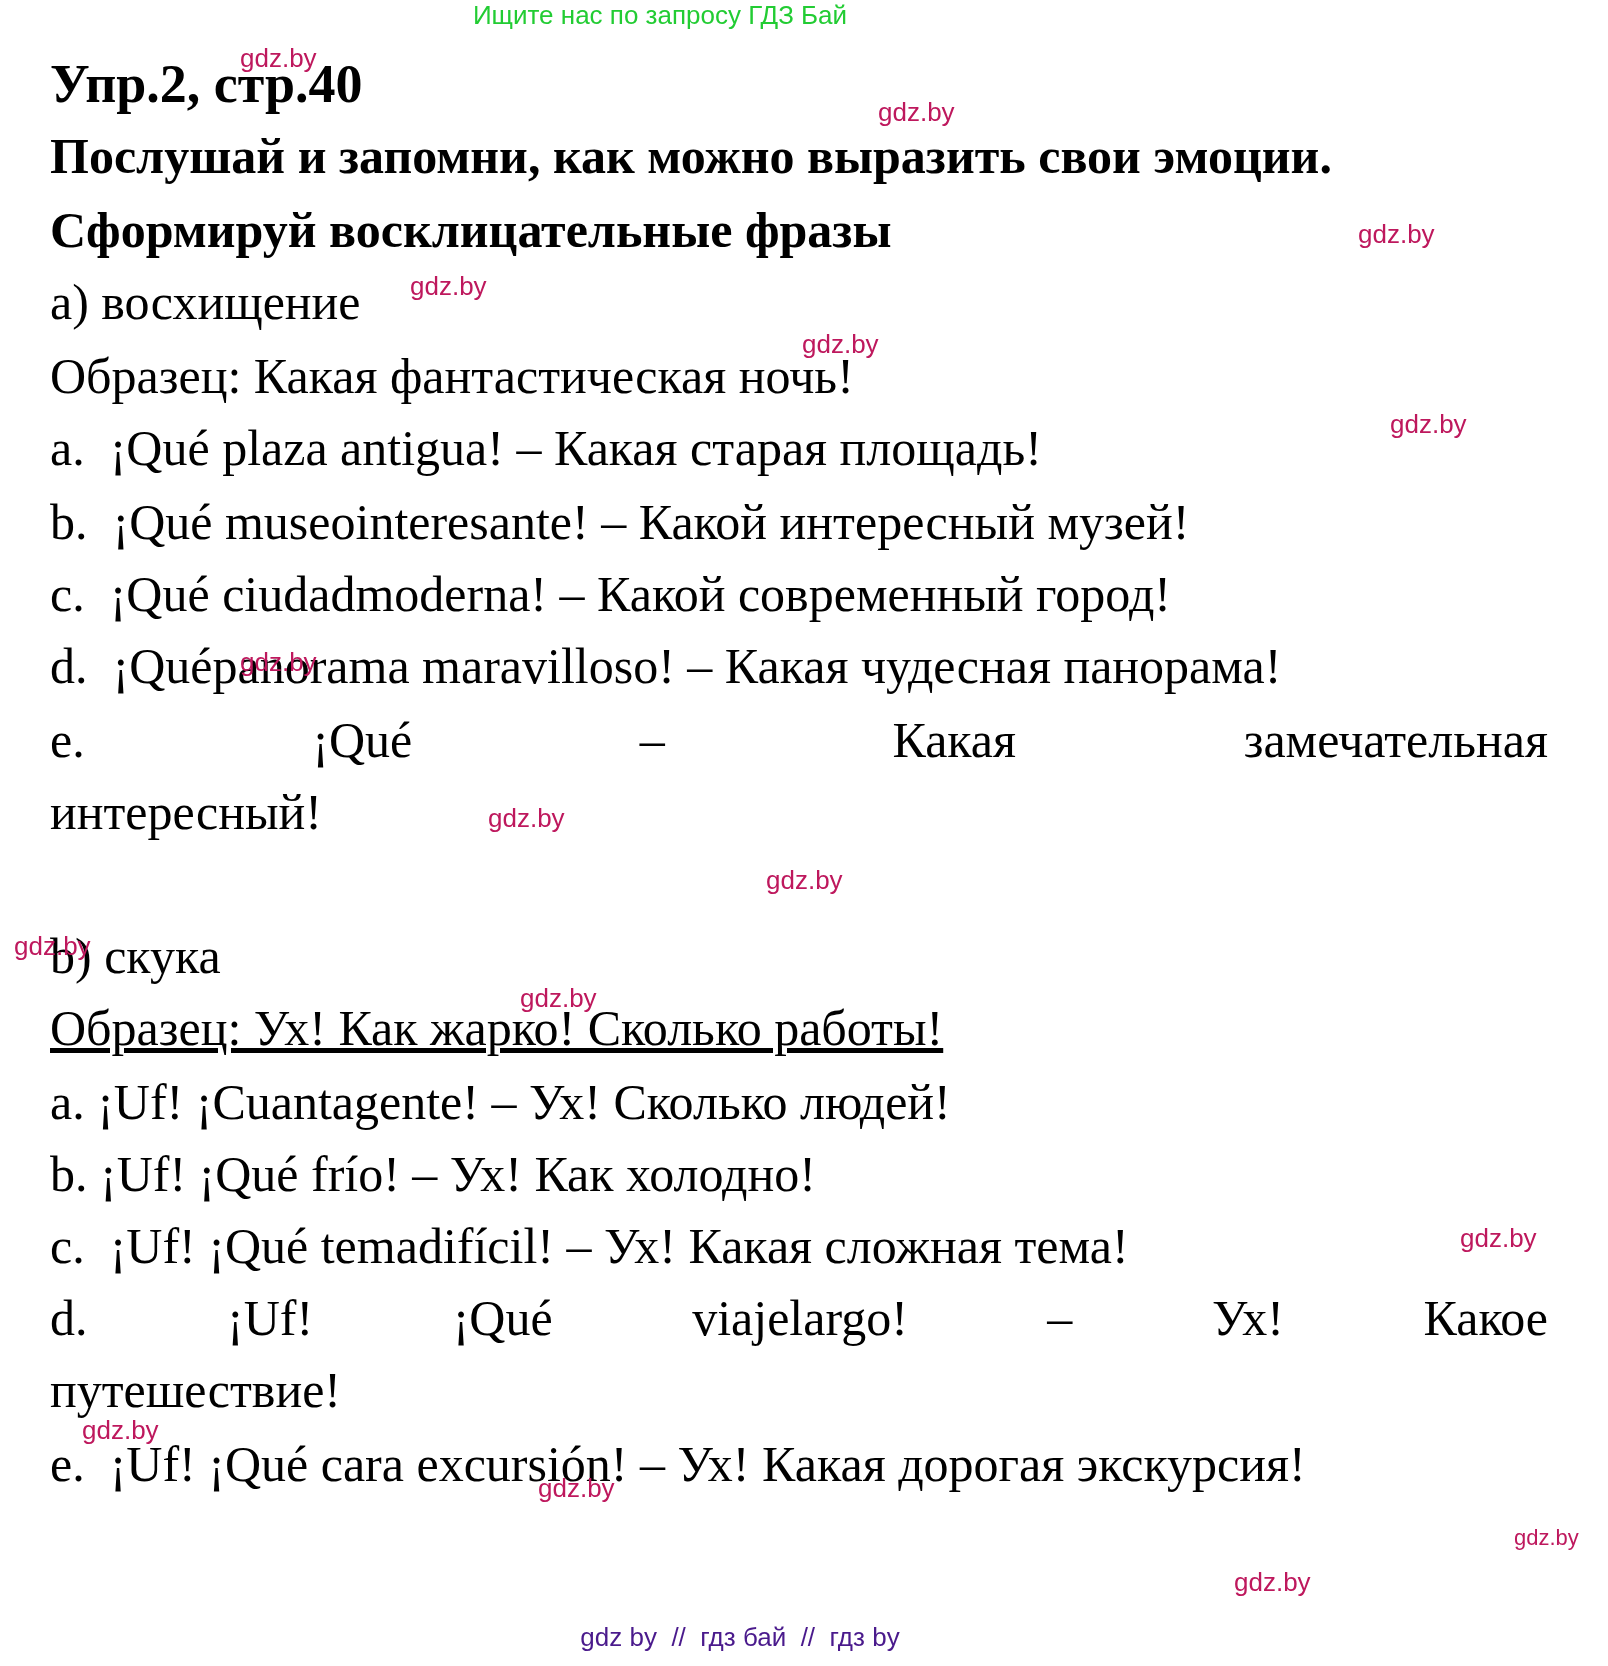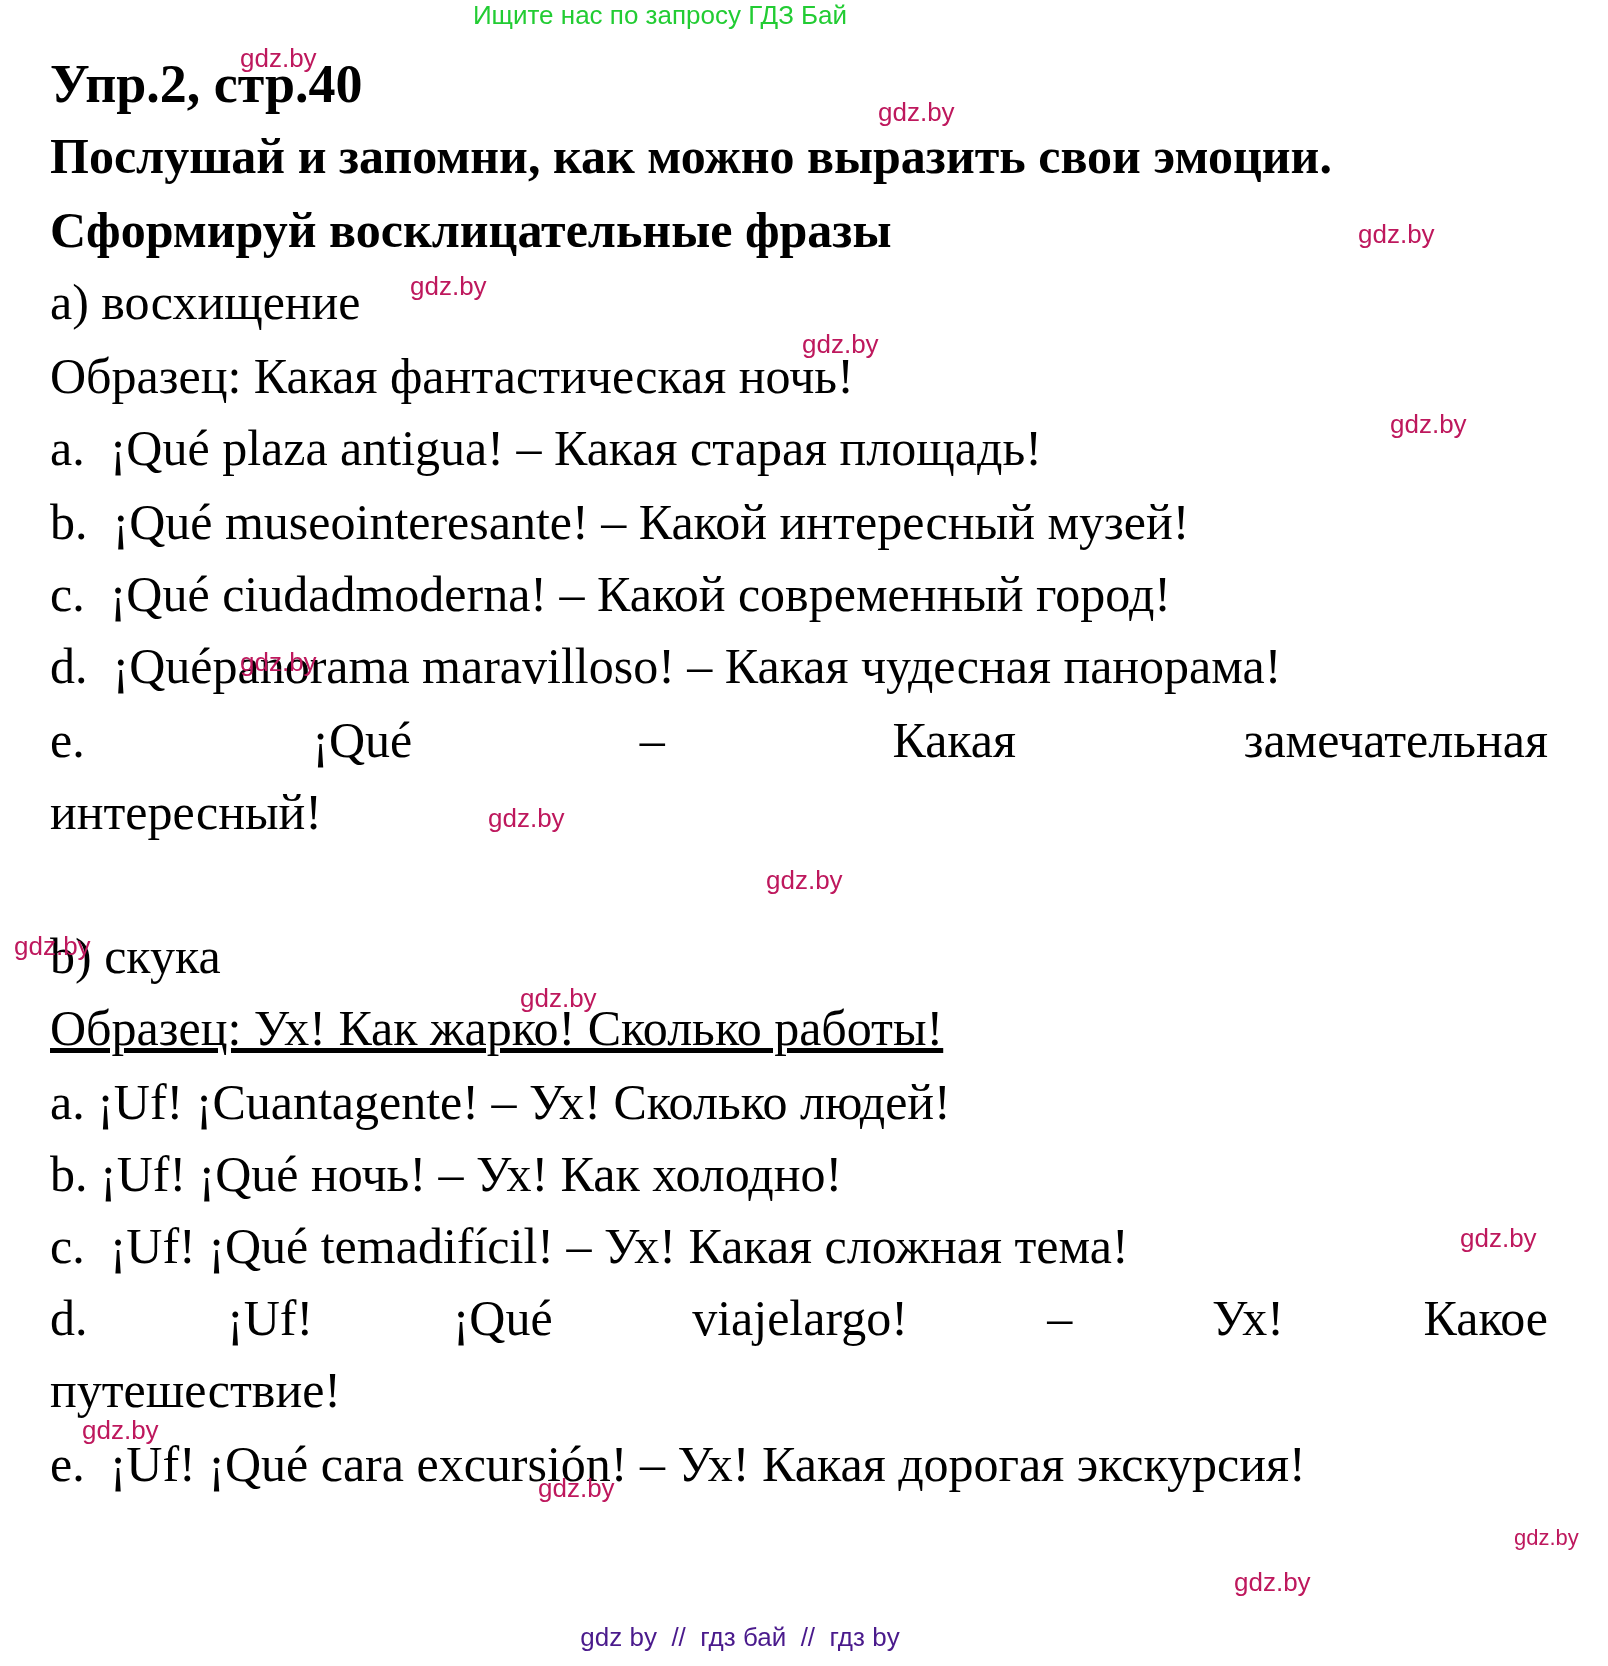--- a/index.html
+++ b/index.html
@@ -110,21 +110,21 @@
 
 <div class="line" style="top:928px;">b) скука</div>
 <div class="line" style="top:1000px;text-decoration:underline;">Образец: Ух! Как жарко! Сколько работы!</div>
 
 <div class="line" style="top:1074px;">
   <span>a.</span>
   <span>¡Uf! ¡Cuantagente! – Ух! Сколько людей!</span>
 </div>
 <div class="line" style="top:1146px;">
   <span>b.</span>
-  <span>¡Uf! ¡Qué ночь! – Ух! Как холодно!</span>
+  <span>¡Uf! ¡Qué frío! – Ух! Как холодно!</span>
 </div>
 <div class="line" style="top:1218px;">
   <span>c.</span>&nbsp;
   <span>¡Uf! ¡Qué temadifícil! – Ух! Какая сложная тема!</span>
 </div>
 <div class="line justified" style="top:1290px;">
   <span>d.</span>
   <span>¡Uf!</span>
   <span>¡Qué</span>
   <span>viajelargo!</span>

